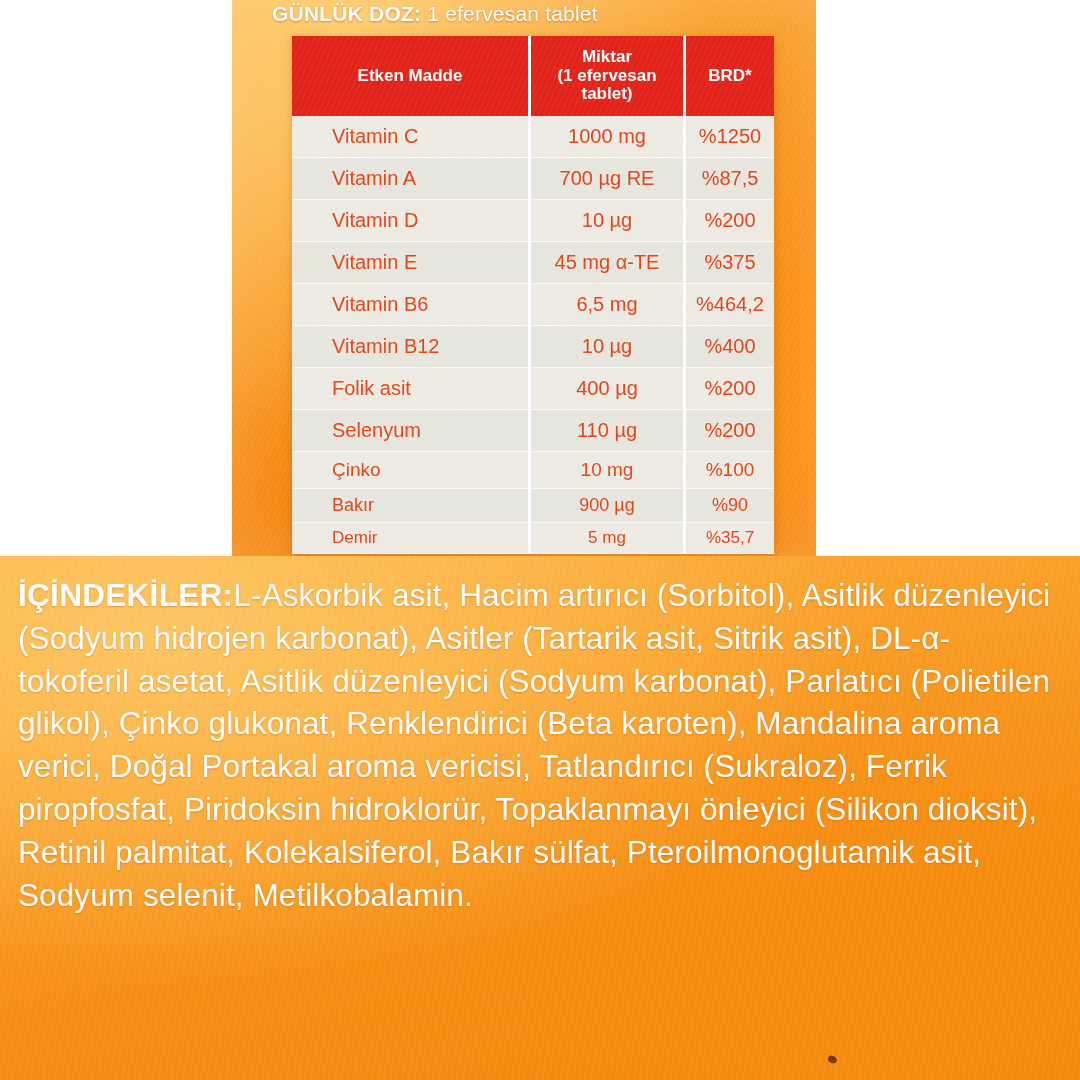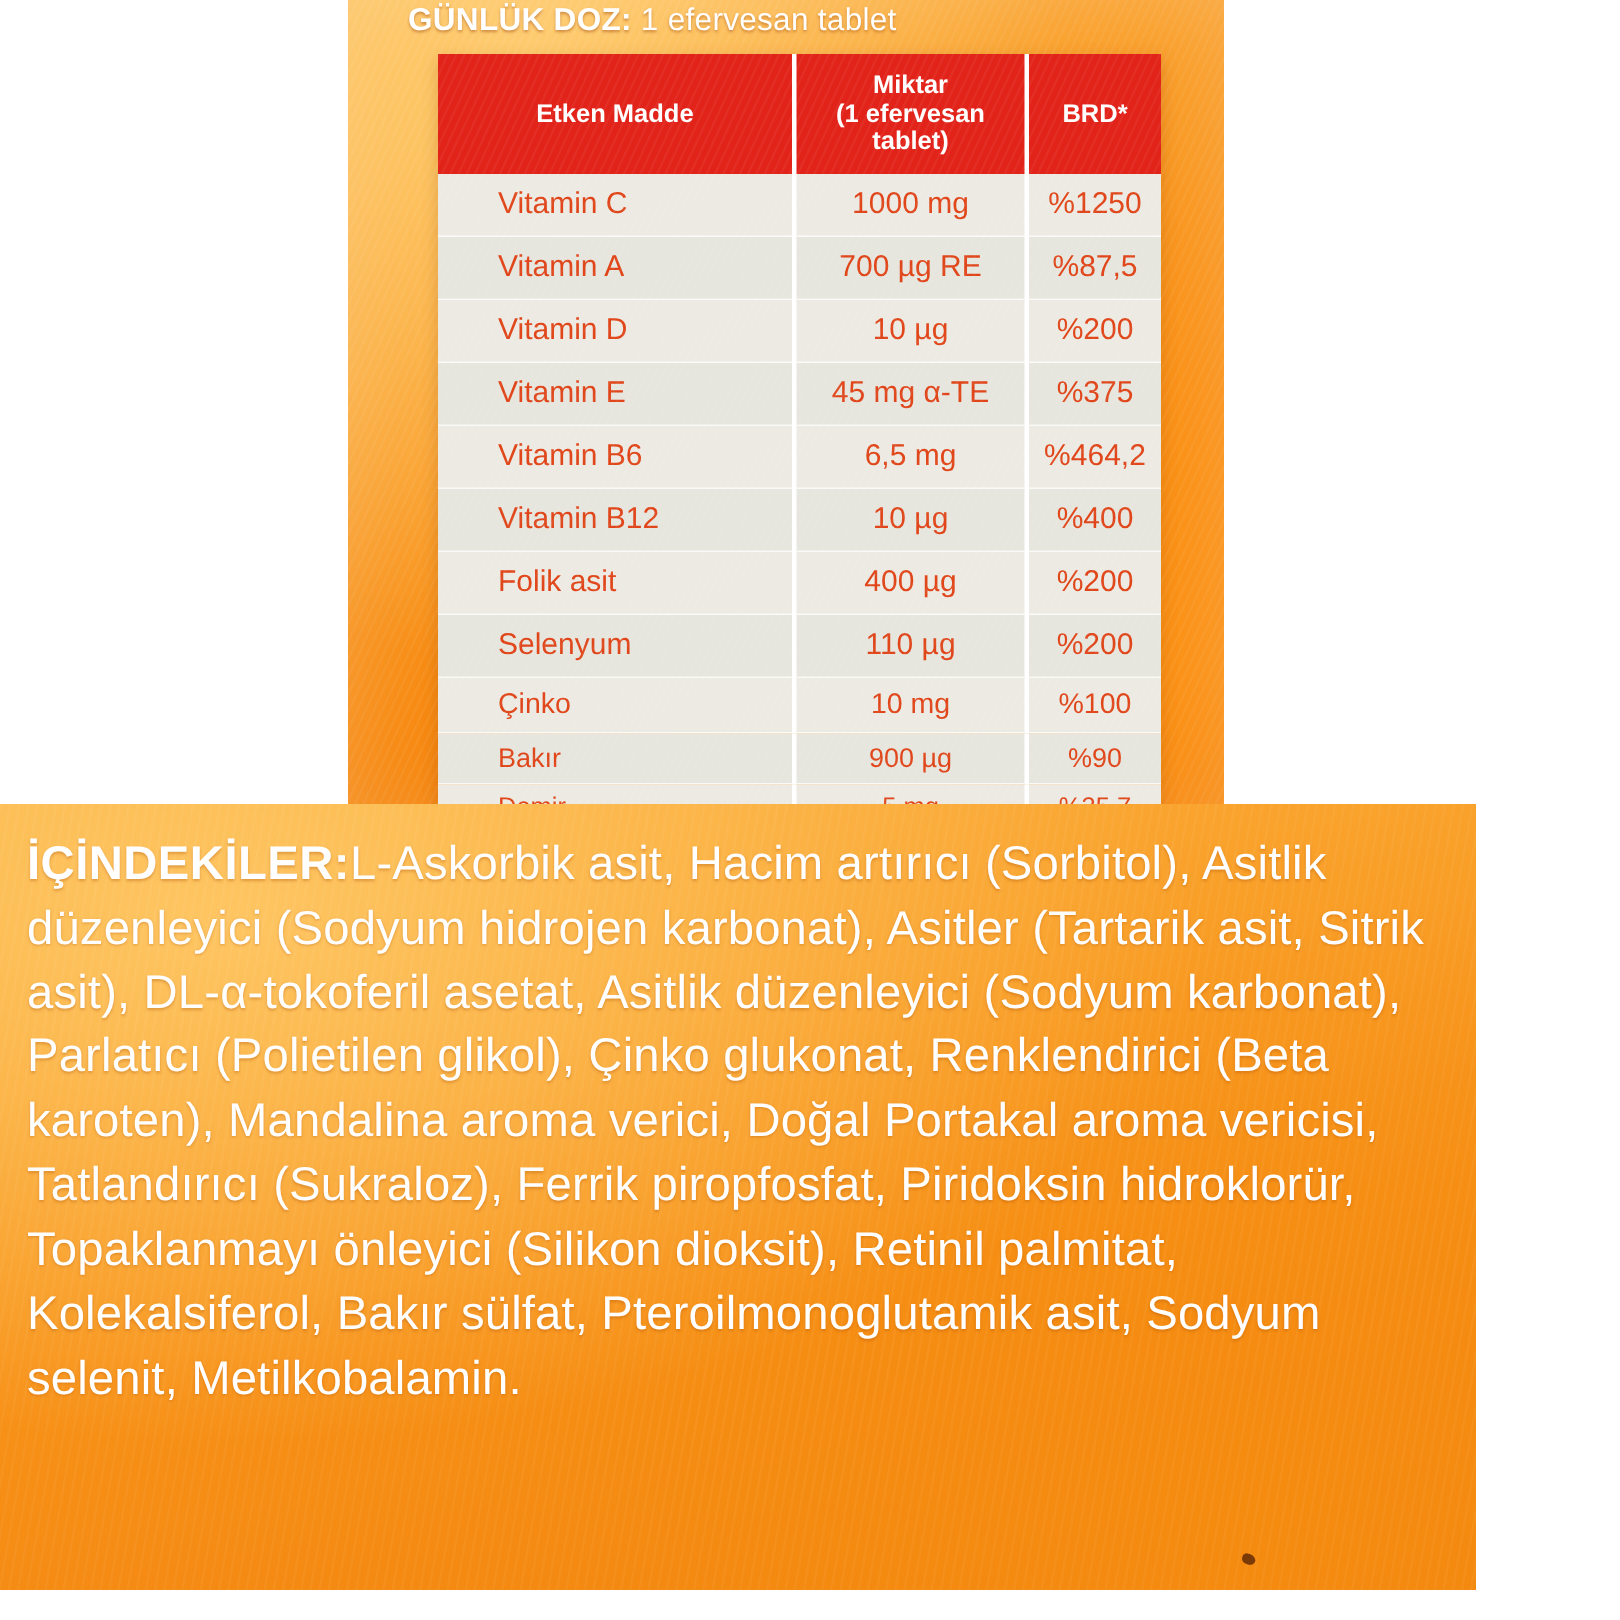--- a/index.html
+++ b/index.html
@@ -104,22 +104,22 @@
 
   
   .nutri-table tr.sq1 td { height: 32px; font-size: 19px; }
   .nutri-table tr.sq2 td { height: 29px; font-size: 18px; }
   .nutri-table tr.sq3 td { height: 26px; font-size: 17px; }
 
   
   .bottom-panel {
     position: absolute;
     left: 0;
-    top: 536px;
-    width: 984px;
+    top: 556px;
+    width: 1080px;
     height: 524px;
     background:
       radial-gradient(ellipse at 15% 15%, rgba(255,205,110,0.80) 0%, rgba(255,180,60,0.0) 55%),
       radial-gradient(ellipse at 85% 90%, rgba(245,140,15,0.85) 0%, rgba(250,165,35,0.0) 60%),
       linear-gradient(170deg, #fbae3c 0%, #f99f28 30%, #f79017 60%, #f2840f 100%);
     overflow: hidden;
   }
   .bottom-panel::after{
     content:"";
     position:absolute; inset:0;

